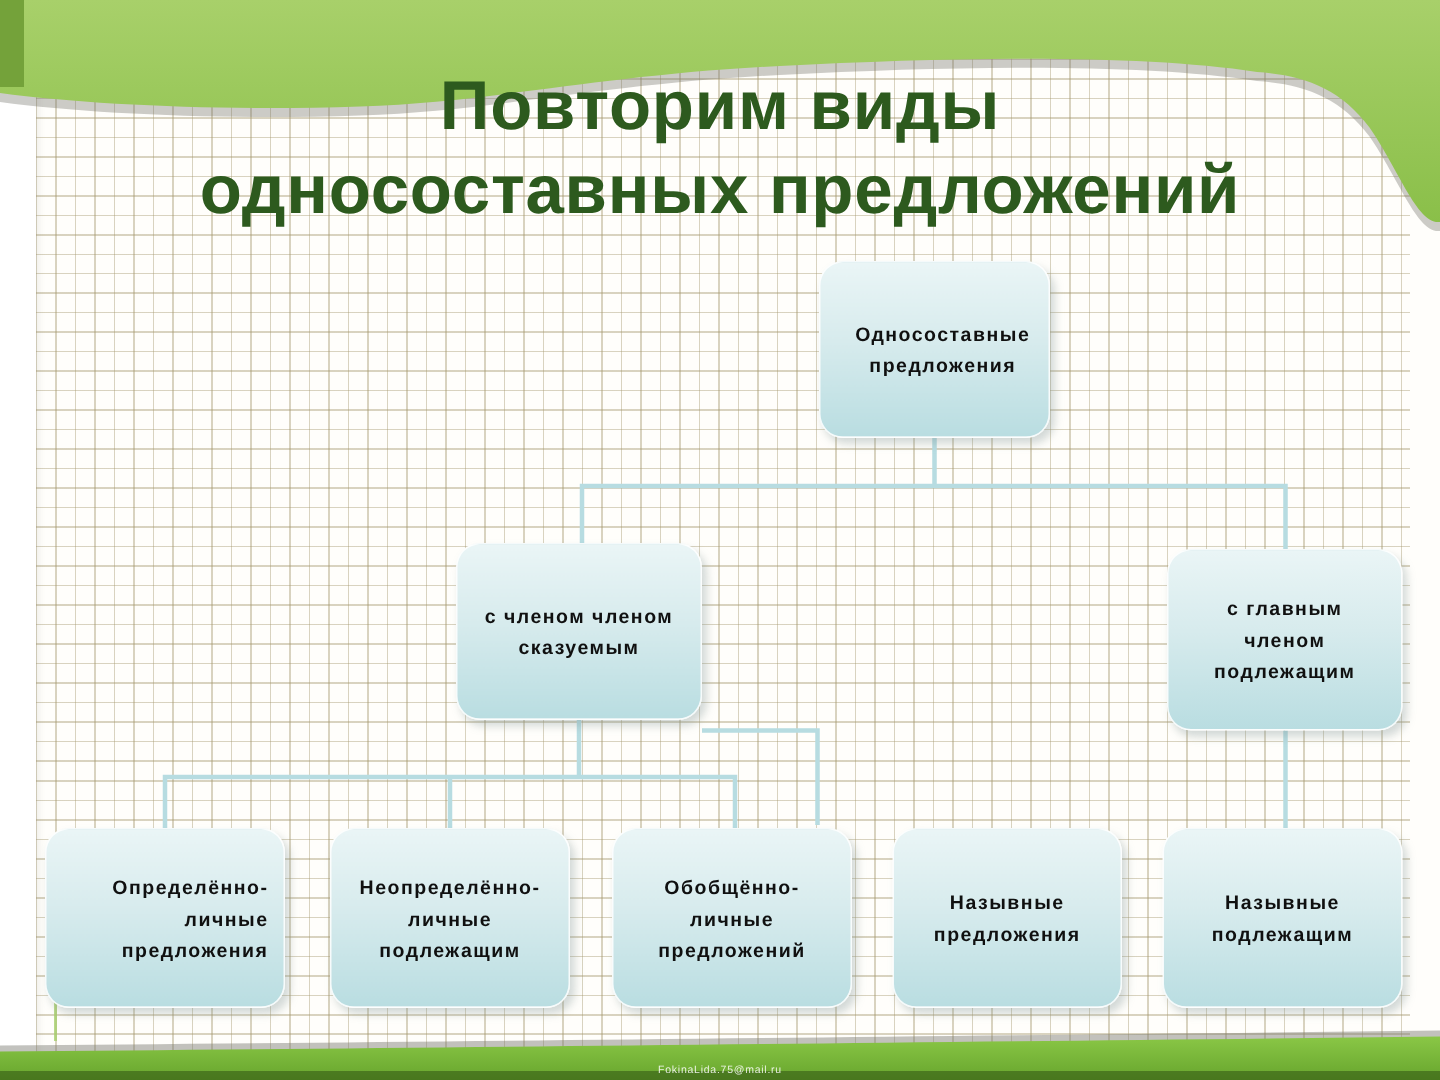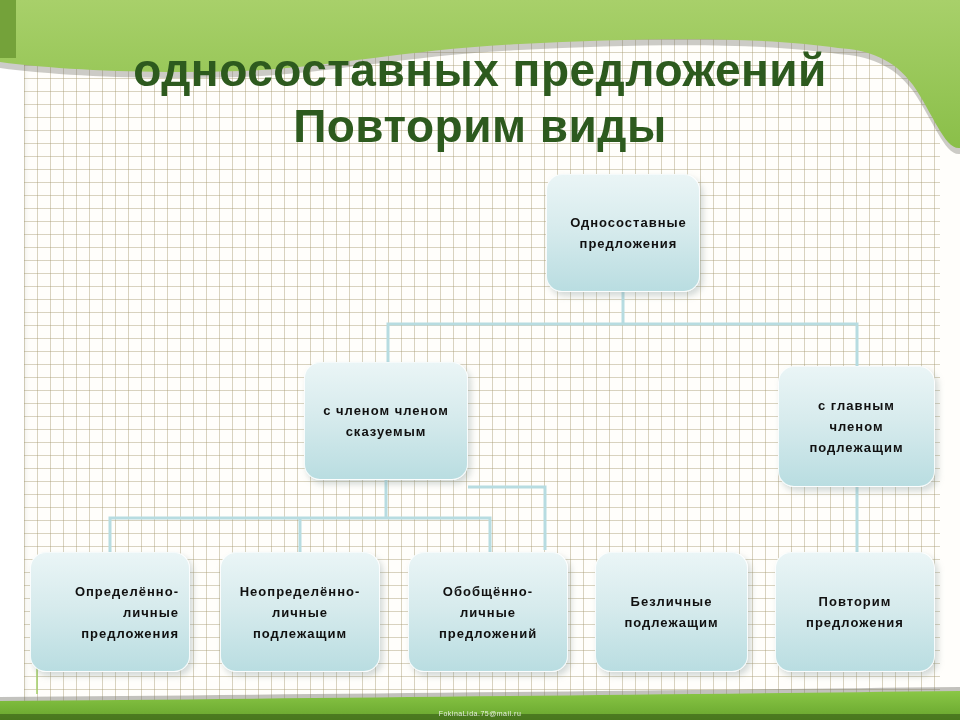--- a/index.html
+++ b/index.html
@@ -83,42 +83,42 @@
 
 <div class="node" style="left:220px;top:552px;width:160px;height:120px;">
   <span>Неопределённо-личные подлежащим</span>
 </div>
 
 <div class="node" style="left:408px;top:552px;width:160px;height:120px;">
   <span>Обобщённо-личные предложений</span>
 </div>
 
 <div class="node" style="left:595px;top:552px;width:153px;height:120px;">
-  <span>Безличные подлежащим</span>
+  <span>Назывные предложения</span>
 </div>
 
 <div class="node" style="left:775px;top:552px;width:160px;height:120px;">
-  <span>Повторим предложения</span>
+  <span>Назывные подлежащим</span>
 </div>
 
 <svg class="band band-top" width="960" height="170" viewBox="0 0 960 170">
   <defs>
     <linearGradient id="gTop" x1="0" y1="0" x2="0" y2="1">
       <stop offset="0" stop-color="#a8d06a"></stop>
       <stop offset="1" stop-color="#8abf49"></stop>
     </linearGradient>
   </defs>
   <path fill="rgba(110,110,100,0.35)" d="M0,0 H960 V154 C945,156 933,120 913,91 C893,64 868,56 838,54 C758,42 640,44 520,50 C400,56 330,74 240,77 C150,80 60,76 0,68 Z"></path>
   <path fill="url(#gTop)" d="M0,0 H960 V148 C945,150 933,114 913,85 C893,58 868,50 838,48 C758,36 640,38 520,44 C400,50 330,68 240,71 C150,74 60,70 0,62 Z"></path>
   <rect x="0" y="0" width="16" height="58" fill="#74a23a"></rect>
 </svg>
 
 <div class="title">
+  <div>Повторим виды</div>
   <div>односоставных предложений</div>
-  <div>Повторим виды</div>
 </div>
 
 <svg class="band band-bottom" width="960" height="34" viewBox="0 0 960 34">
   <defs>
     <linearGradient id="gBot" x1="0" y1="0" x2="0" y2="1">
       <stop offset="0" stop-color="#8ac746"></stop>
       <stop offset="1" stop-color="#67a52d"></stop>
     </linearGradient>
   </defs>
   <path fill="rgba(120,120,110,0.45)" d="M0,34 V11 C240,9 520,6 960,1 V34 Z"></path>

